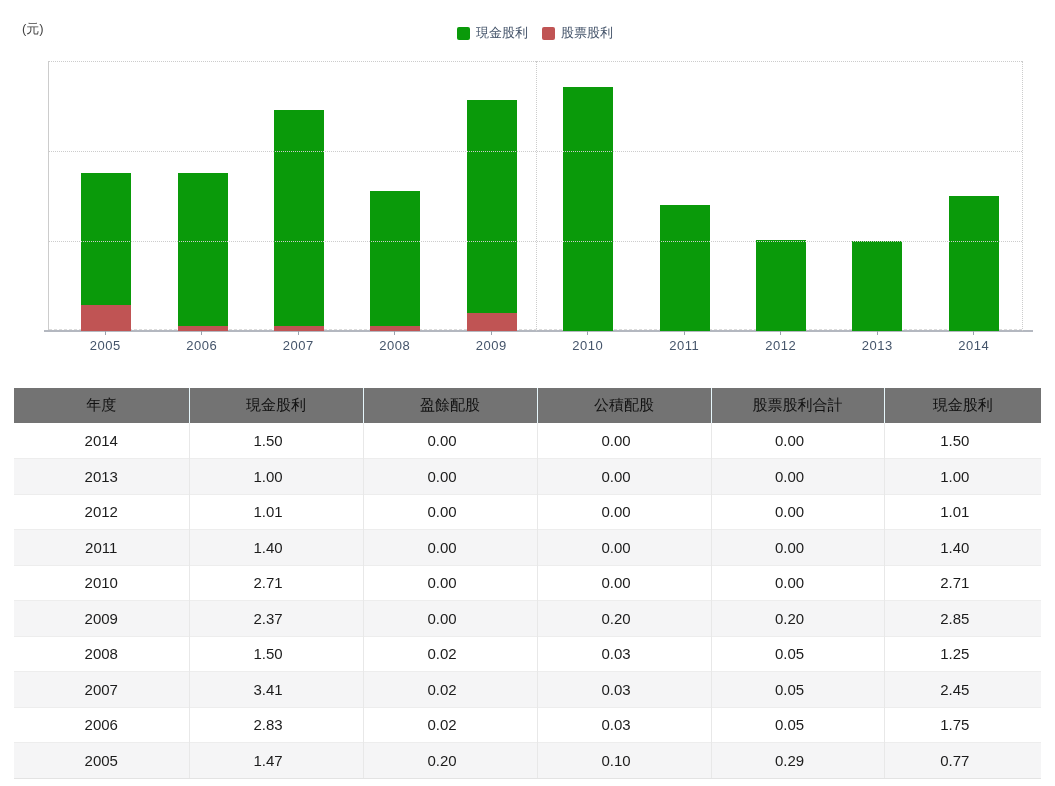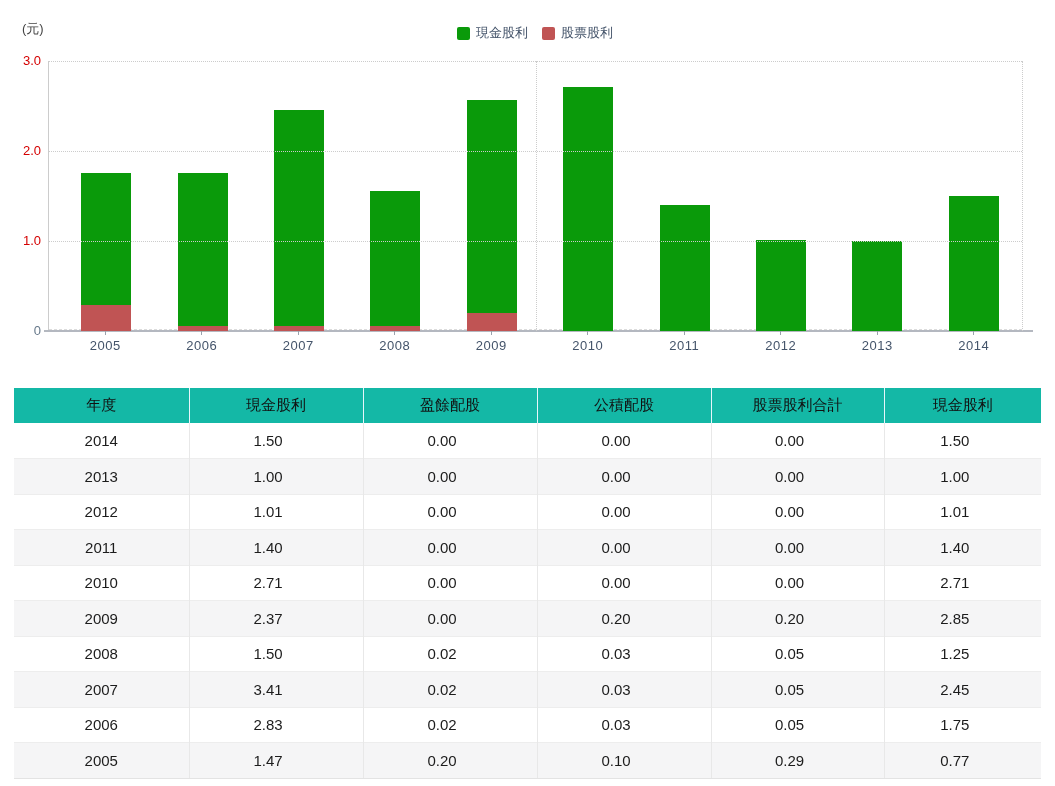--- a/index.html
+++ b/index.html
@@ -27,21 +27,21 @@
   .yticks { position:absolute; left:0; top:61px; width:44px; height:270px; }
   .ytick { position:absolute; right:3px; width:40px; text-align:right; font-size:13px; line-height:15px; }
 
   .xlabels { position:absolute; left:57px; top:331px; width:965px; display:flex; }
   .xslot { flex:1 1 0; display:flex; flex-direction:column; align-items:center; }
   .xtick-mark { width:1px; height:4px; background:#9aa2ac; }
   .xlabel { margin-top:3px; font-size:13px; color:#44546a; letter-spacing:0.5px; }
 
   
   .div-table { position:absolute; left:14px; top:388px; width:1027px; border-collapse:collapse; table-layout:fixed; font-size:15px; color:#1c1c1c; }
-  .div-table th { height:35px; background:#14b8a6; font-weight:400; text-align:center; color:#111;
+  .div-table th { height:35px; background:#737373; font-weight:400; text-align:center; color:#111;
                   border-left:1px solid #e6f6fb; }
   .div-table th:first-child { border-left:none; }
   .div-table td { height:35.5px; text-align:center; padding-right:16px; background:#ffffff;
                   border-left:1px solid #e8e8e8; border-top:1px solid #ededed; }
   .div-table td:first-child { text-align:center; padding-right:0; border-left:none; }
   .div-table tbody tr:first-child td { border-top:none; }
   .div-table tbody tr:nth-child(even) td { background:#f5f5f6; }
   .div-table tbody tr:last-child td { border-bottom:1px solid #e3e3e3; }
 </style>
 </head>
@@ -124,26 +124,20 @@
           </div>
         </div>
       </div>
   <div class="gridline-h" style="top: 0px;"></div>
       <div class="gridline-h" style="top: 90px;"></div>
       <div class="gridline-h" style="top: 180px;"></div>
       <div class="gridline-v" style="left: 50%;"></div>
       <div class="gridline-v" style="left: 100%;"></div>
     </div>
 
-  <div class="yticks" id="yticks">
-      <div class="ytick" style="top: -8px; color: rgb(212, 0, 0);">3.0</div>
-      <div class="ytick" style="top: 82px; color: rgb(212, 0, 0);">2.0</div>
-      <div class="ytick" style="top: 172px; color: rgb(212, 0, 0);">1.0</div>
-      <div class="ytick" style="top: 262px; color: rgb(102, 120, 138);">0</div>
-    </div>
 
   <div class="xlabels" id="xlabels">
       <div class="xslot">
         <div class="xtick-mark"></div>
         <div class="xlabel">2005</div>
       </div>
       <div class="xslot">
         <div class="xtick-mark"></div>
         <div class="xlabel">2006</div>
       </div>

